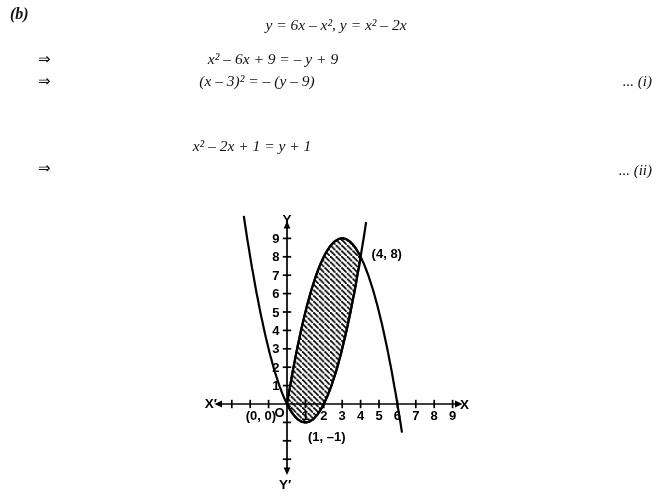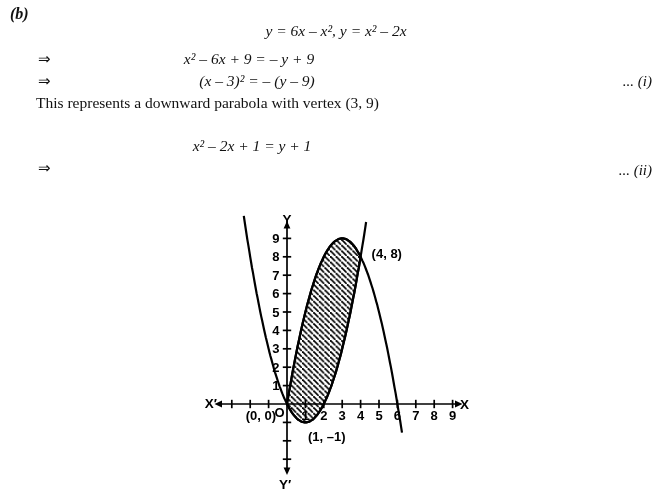--- a/index.html
+++ b/index.html
@@ -30,30 +30,29 @@
   }
   .graph svg{display:block;}
 </style>
 </head>
 <body>
 
 <div class="stage">
 
   <div class="part-label">(b)</div>
 
-  <div class="eq" style="left:336px;top:21px">y = 6x – x², y = x² – 2x</div>
+  <div class="eq" style="left:336px;top:15px">y = 6x – x², y = x² – 2x</div>
 
   <div class="implies" style="top:49px">⇒</div>
-  <div class="eq" style="left:249px;top:49px">x² – 6x + 9 = – y + 9</div>
+  <div class="eq" style="left:273px;top:49px">x² – 6x + 9 = – y + 9</div>
 
   <div class="implies" style="top:71px">⇒</div>
   <div class="eq" style="left:257px;top:71px">(x – 3)² = – (y – 9)</div>
   <div class="eqnum" style="top:71px">... (i)</div>
 
-  <div class="body-line" style="top:93px">This represents a downward parabola with vertex (3, 9)</div>
 
   <div class="eq" style="left:252px;top:136px">x² – 2x + 1 = y + 1</div>
 
   <div class="implies" style="top:158px">⇒</div>
   <div class="eqnum" style="top:160px">... (ii)</div>
 
 
   <div class="graph" id="graph">
       <svg width="290" height="296" viewBox="0 0 290 296" font-family="Liberation Sans, sans-serif">
         <defs>

